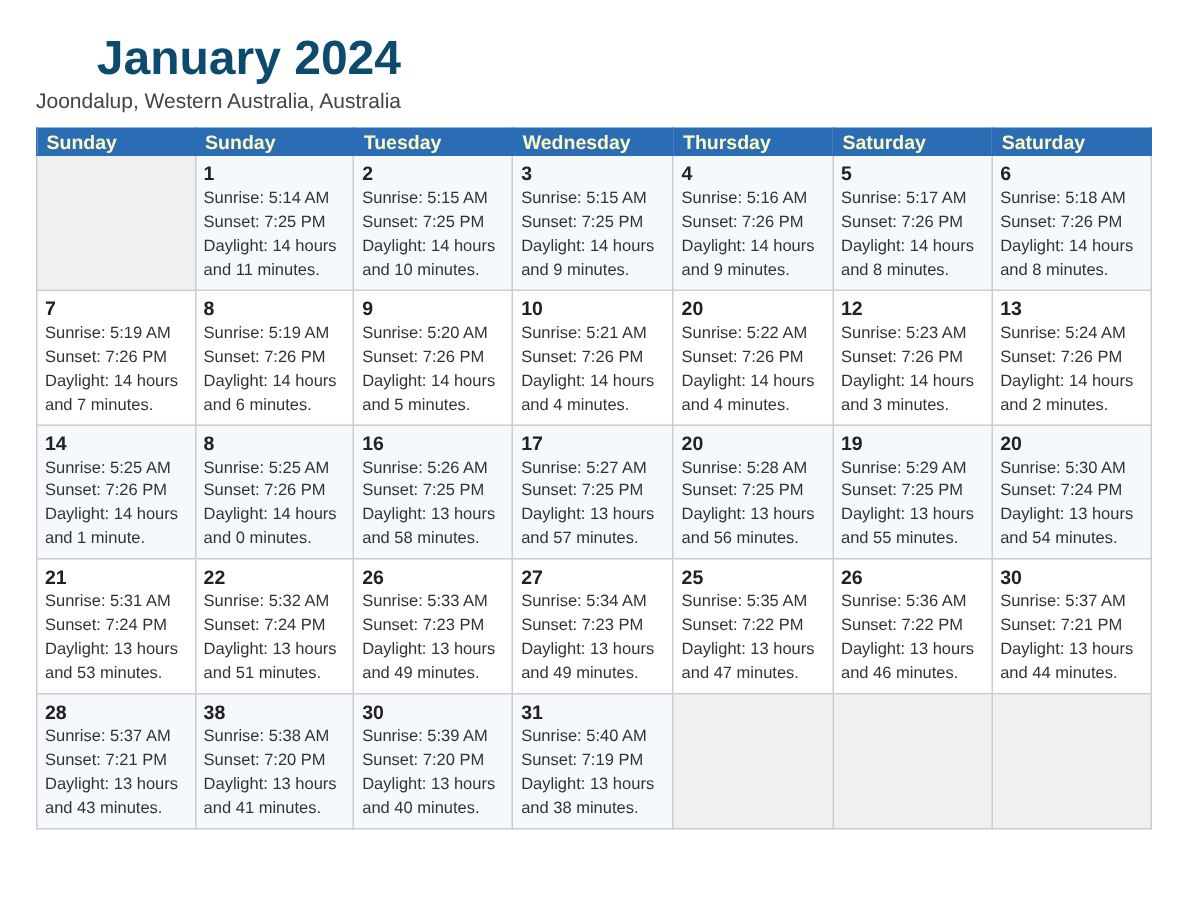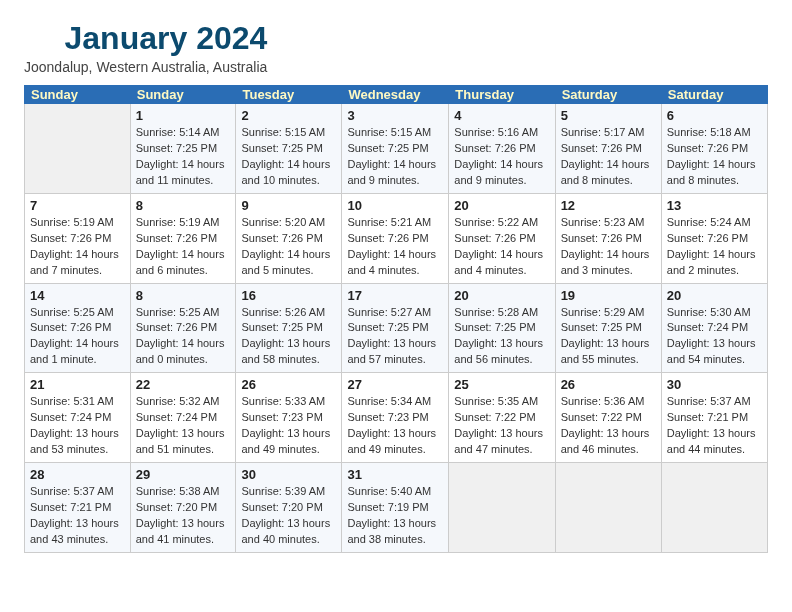--- a/index.html
+++ b/index.html
@@ -227,21 +227,21 @@
           <span class="day-num">30</span>
           <div class="day-info">Sunrise: 5:37 AM<br>Sunset: 7:21 PM<br>Daylight: 13 hours<br>and 44 minutes.</div>
         </td>
       </tr>
       <tr>
         <td>
           <span class="day-num">28</span>
           <div class="day-info">Sunrise: 5:37 AM<br>Sunset: 7:21 PM<br>Daylight: 13 hours<br>and 43 minutes.</div>
         </td>
         <td>
-          <span class="day-num">29</span>
+          <span class="day-num">38</span>
           <div class="day-info">Sunrise: 5:38 AM<br>Sunset: 7:20 PM<br>Daylight: 13 hours<br>and 41 minutes.</div>
         </td>
         <td>
           <span class="day-num">30</span>
           <div class="day-info">Sunrise: 5:39 AM<br>Sunset: 7:20 PM<br>Daylight: 13 hours<br>and 40 minutes.</div>
         </td>
         <td>
           <span class="day-num">31</span>
           <div class="day-info">Sunrise: 5:40 AM<br>Sunset: 7:19 PM<br>Daylight: 13 hours<br>and 38 minutes.</div>
         </td>

